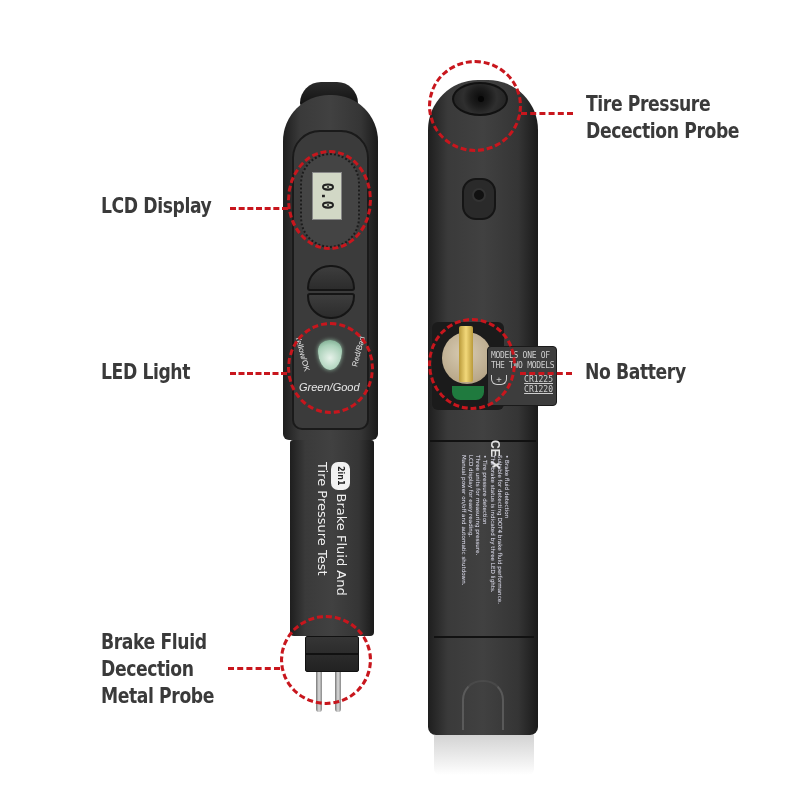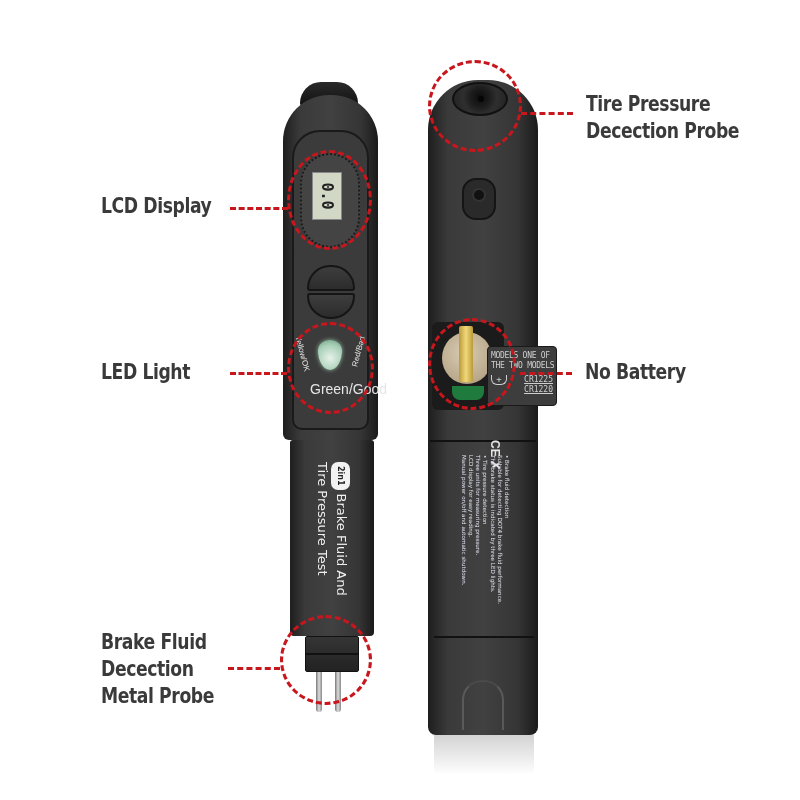--- a/index.html
+++ b/index.html
@@ -78,21 +78,21 @@
       background: radial-gradient(circle at 50% 60%, #e7f2ea 0%, #a9d0b8 60%, #6b9c80 100%);
       border-radius: 50% 50% 50% 50% / 35% 35% 65% 65%;
       box-shadow: 0 0 4px rgba(170,220,190,0.8);
     }
     .led-text {
       position: absolute; color: #e6e6e6; font-size: 8px;
       font-family: "Liberation Sans", sans-serif; white-space: nowrap;
     }
     #led-yellow { left: 284px; top: 349px; transform: rotate(75deg); }
     #led-red { left: 343px; top: 347px; transform: rotate(-75deg); }
-    #led-green { left: 310px; top: 381px; font-size: 14px; }
+    #led-green { left: 299px; top: 381px; font-size: 11px; font-style: italic; }
 
     #front-lower {
       left: 290px; top: 440px; width: 84px; height: 196px;
       border-radius: 3px 3px 4px 4px;
     }
     #front-text-block {
       position: absolute; left: 296px; top: 462px; width: 72px; height: 160px;
     }
     #front-text-rot {
       position: absolute; left: 36px; top: 0;

